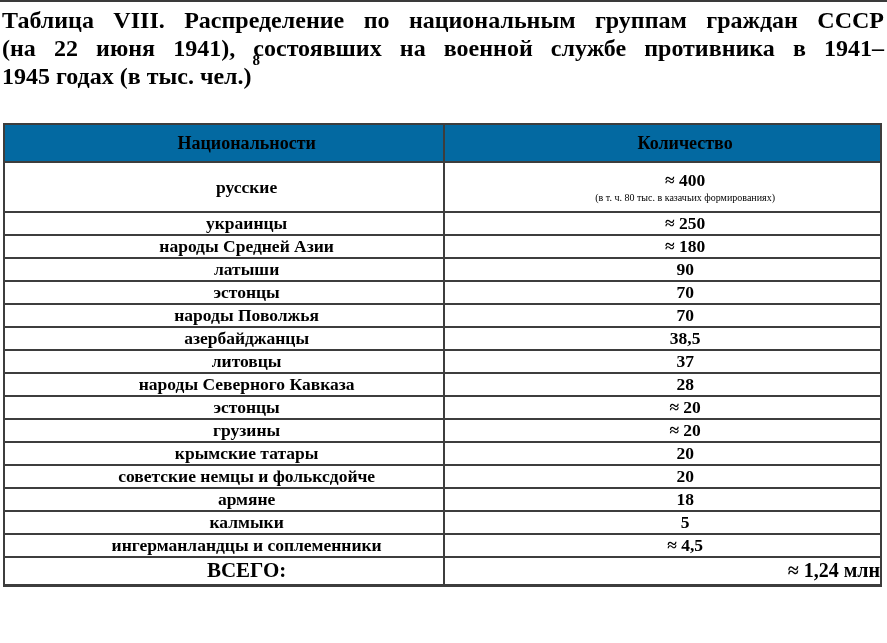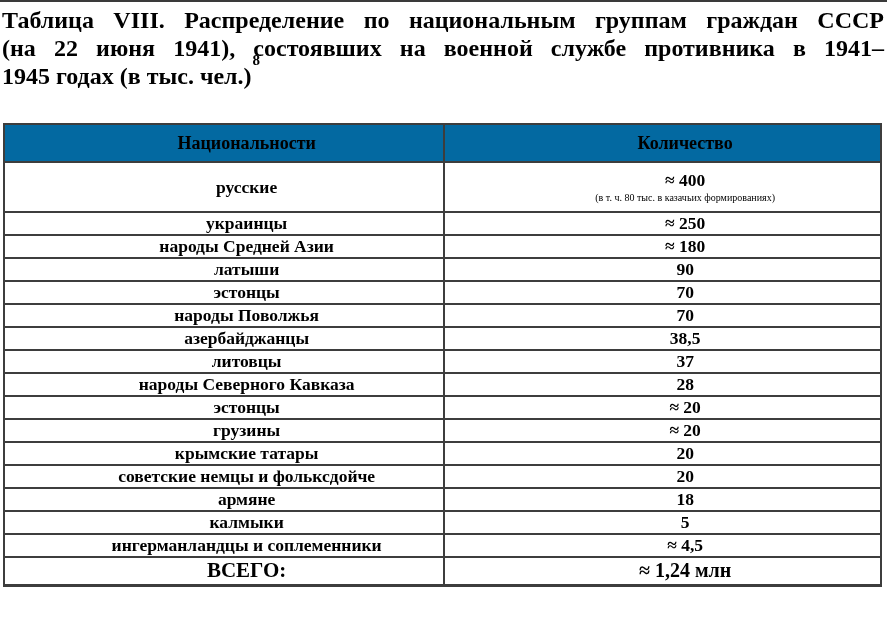--- a/index.html
+++ b/index.html
@@ -65,21 +65,21 @@
   td.cnt { font-size: 17.5px; font-weight: 700; }
   .count-note {
     font-size: 10px;
     font-weight: 400;
     line-height: 15px;
     margin-top: -1px;
     white-space: nowrap;
   }
   tfoot tr { height: 28px; }
   tfoot td.nat-total { font-size: 21px; font-weight: 700; }
-  tfoot td.cnt-total { font-size: 20px; font-weight: 700; }
+  tfoot td.cnt-total { font-size: 20px; font-weight: 700; text-align: right; }
 </style>
 </head>
 <body>
 
 <div class="page">
 
   <div class="top-rule"></div>
 
   <h1 class="title">
     <span class="title-line justify">Таблица VIII. Распределение по национальным группам граждан СССР</span>

